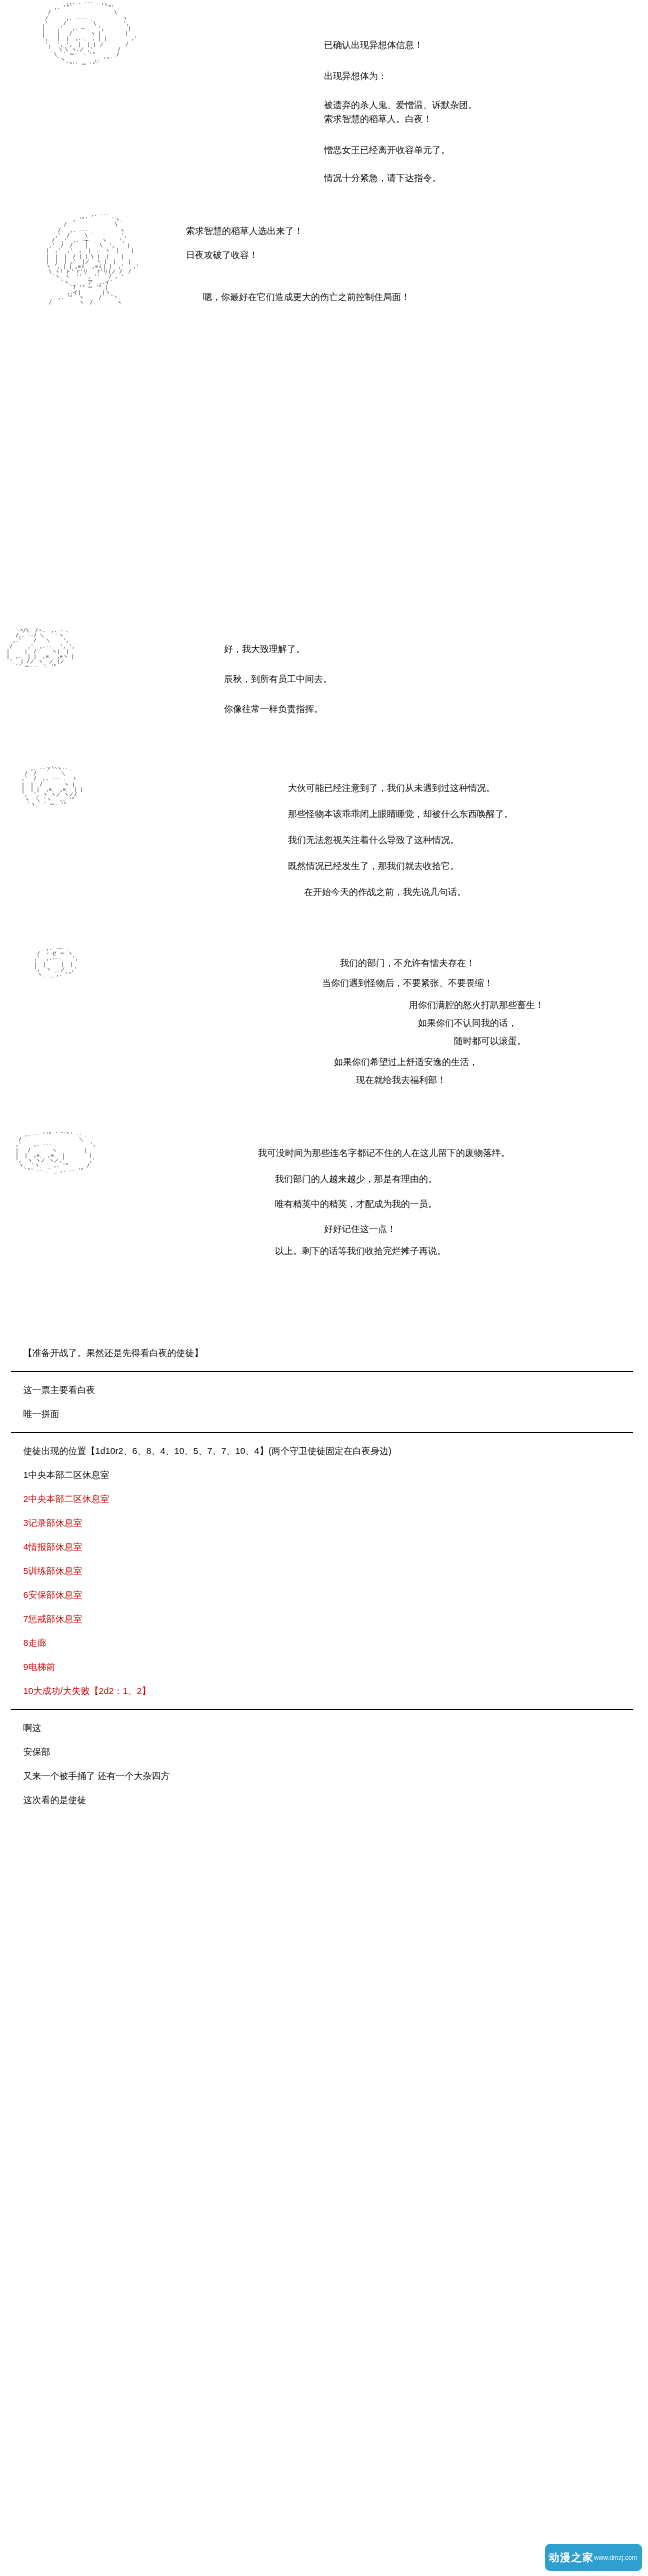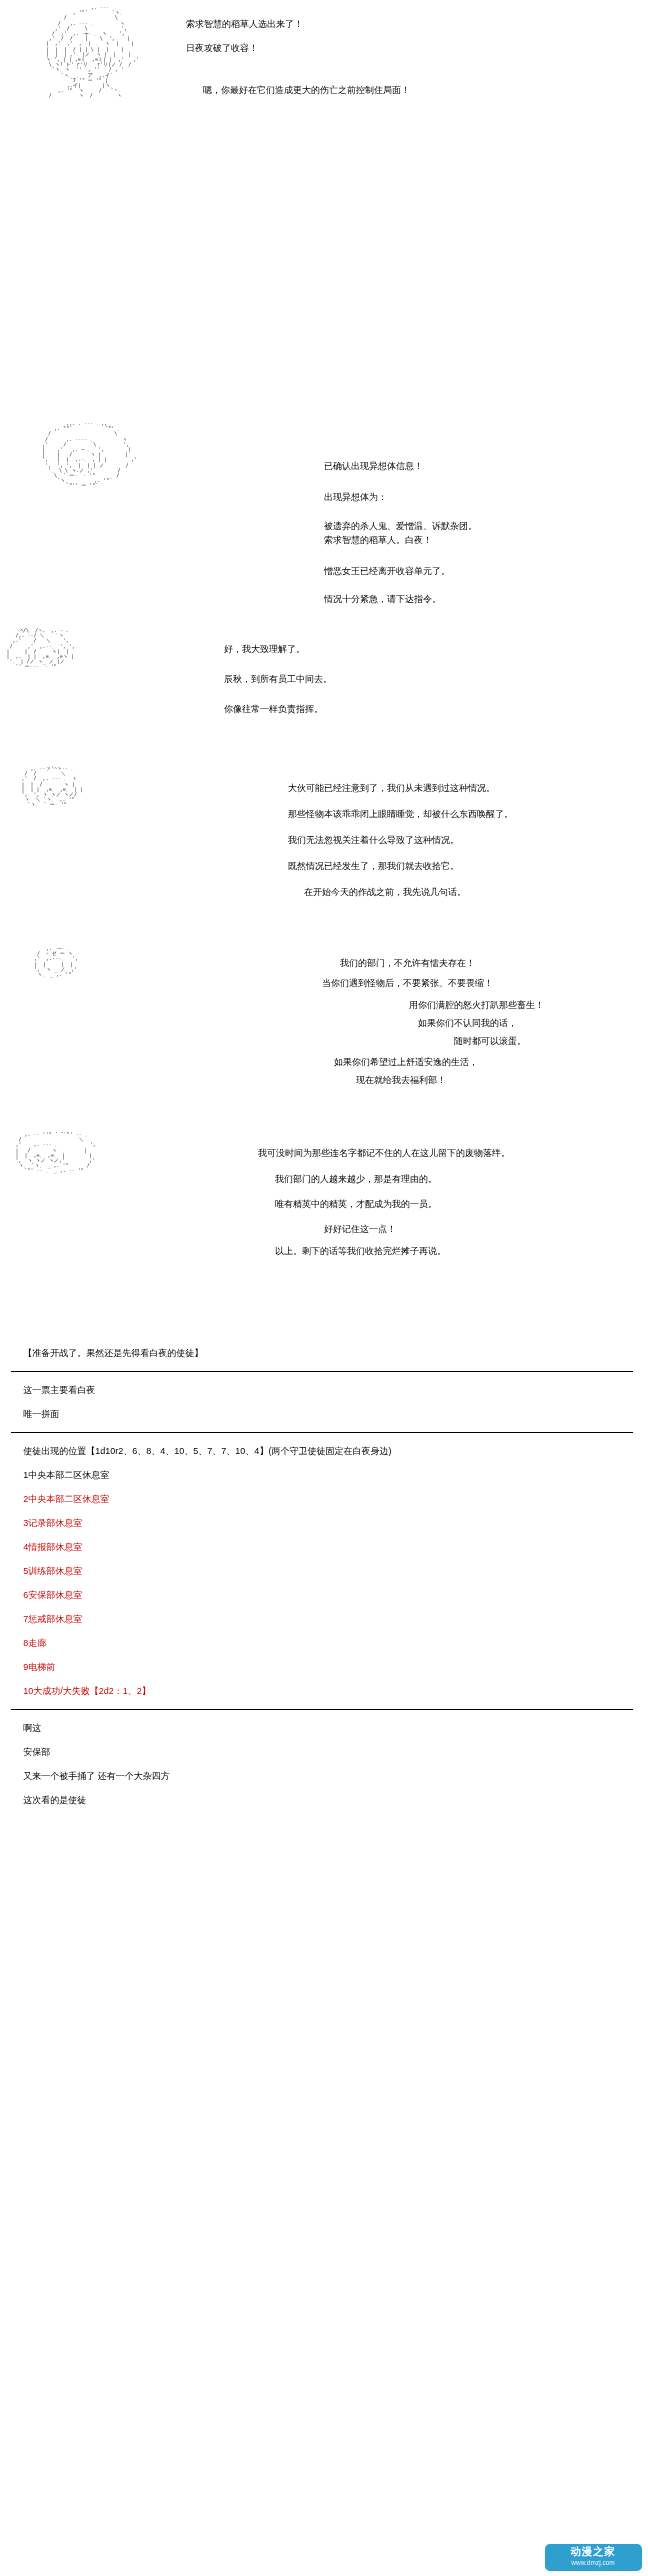--- a/index.html
+++ b/index.html
@@ -61,31 +61,53 @@
     right: 6.5px;
     bottom: 4.9px;
     width: 97px;
     height: 27.5px;
     border-radius: 4.9px;
     background: #2f9fd0;
     color: #ffffff;
     font-size: 9.7px;
     line-height: 11.3px;
     display: flex;
-    flex-direction: column;
+    flex-direction: row;
     align-items: center;
     justify-content: center;
   }
   .watermark .wm-main { font-size: 10.5px; font-weight: bold; letter-spacing: 0.8px; }
   .watermark .wm-sub { font-size: 6.5px; opacity: .9; }
 </style>
 </head>
 <body>
 
 <div class="page">
+
+  <div class="scene" style="height:207px;">
+    <div class="art abs" style="left:24px; top:0px; width:267px;">             _,,. . -‐- 、,,_
+          ,. '"´           `"' 、
+        /                     \
+       /      ,. -‐‐- 、         ヽ
+      ,'     /         \         ',
+      |    ,'   ,. ─ 、  ',        |
+      |    |   /      ヽ |        |
+      ',   |  |  ,.-、 , | |        ,'
+       ',  ', ',  |  | | ノ       /
+        '、 \ \ ヽ.ノ ,'        /
+          \  ` ー-  ‐ '"       /
+           `ヽ、        ,. '"´
+              `"'' ー '"´</div>
+    <div class="dialog abs" style="left:324px; top:39px; width:308px;">已确认出现异想体信息！</div>
+    <div class="dialog abs" style="left:324px; top:70px; width:308px;">出现异想体为：</div>
+    <div class="dialog abs" style="left:324px; top:99px; width:308px;">被遗弃的杀人鬼、爱憎温、诉默杂团。</div>
+    <div class="dialog abs" style="left:324px; top:113px; width:308px;">索求智慧的稻草人。白夜！</div>
+    <div class="dialog abs" style="left:324px; top:144px; width:308px;">憎恶女王已经离开收容单元了。</div>
+    <div class="dialog abs" style="left:324px; top:172px; width:308px;">情况十分紧急，请下达指令。</div>
+  </div>
 
   <div class="scene" style="height:421px;">
     <div class="art abs" style="left:6.5px; top:4.9px; width:340px;">                            ,. -‐-  、
                       , '"´        `ヽ、
                    /                \
                  /   ,. -‐- 、        ヽ
                 ,'  /     \           ',
                /  ,'  ,. -┬- 、 ヽ    ',
               ,'  /  /    |    \  ',    |
              |  ,'  ,'  ,  |  、 ヽ  |    |
@@ -97,42 +119,20 @@
                   `ヽ、 、_ ア  ,.イ´
                      `7 '' ー '" |
                     ,.イ|       |ヽ、
                  ,. '"  ヽ     /   `丶、
               /         ヽ  /        ヽ</div>
     <div class="dialog abs" style="left:186px; top:18px; width:348px;">索求智慧的稻草人选出来了！</div>
     <div class="dialog abs" style="left:186px; top:42px; width:348px;">日夜攻破了收容！</div>
     <div class="dialog abs" style="left:203px; top:84px; width:389px;">嗯，你最好在它们造成更大的伤亡之前控制住局面！</div>
   </div>
 
-  <div class="scene" style="height:207px;">
-    <div class="art abs" style="left:24px; top:0px; width:267px;">             _,,. . -‐- 、,,_
-          ,. '"´           `"' 、
-        /                     \
-       /      ,. -‐‐- 、         ヽ
-      ,'     /         \         ',
-      |    ,'   ,. ─ 、  ',        |
-      |    |   /      ヽ |        |
-      ',   |  |  ,.-、 , | |        ,'
-       ',  ', ',  |  | | ノ       /
-        '、 \ \ ヽ.ノ ,'        /
-          \  ` ー-  ‐ '"       /
-           `ヽ、        ,. '"´
-              `"'' ー '"´</div>
-    <div class="dialog abs" style="left:324px; top:39px; width:308px;">已确认出现异想体信息！</div>
-    <div class="dialog abs" style="left:324px; top:70px; width:308px;">出现异想体为：</div>
-    <div class="dialog abs" style="left:324px; top:99px; width:308px;">被遗弃的杀人鬼、爱憎温、诉默杂团。</div>
-    <div class="dialog abs" style="left:324px; top:113px; width:308px;">索求智慧的稻草人。白夜！</div>
-    <div class="dialog abs" style="left:324px; top:144px; width:308px;">憎恶女王已经离开收容单元了。</div>
-    <div class="dialog abs" style="left:324px; top:172px; width:308px;">情况十分紧急，请下达指令。</div>
-  </div>
-
   <div class="scene" style="height:138px;">
     <div class="art abs" style="left:6.5px; top:0px; width:259px;">   ＼ﾍ/\  /ヽ、 ,. - 、
    /,. -‐/ ＼   ｀ヽ
   ,.'    /   ＼    ',
  /     ,'  ,.-‐、 ', ',
 |     |  /     ヽ|  |
 |  ,.  | |  ,=、 ,=ヽ |
  '、 | /ノ ヽ_ ノ |ノ
    `' ー---  ‐ '"</div>
     <div class="dialog abs" style="left:224px; top:14.6px; width:340px;">好，我大致理解了。</div>

